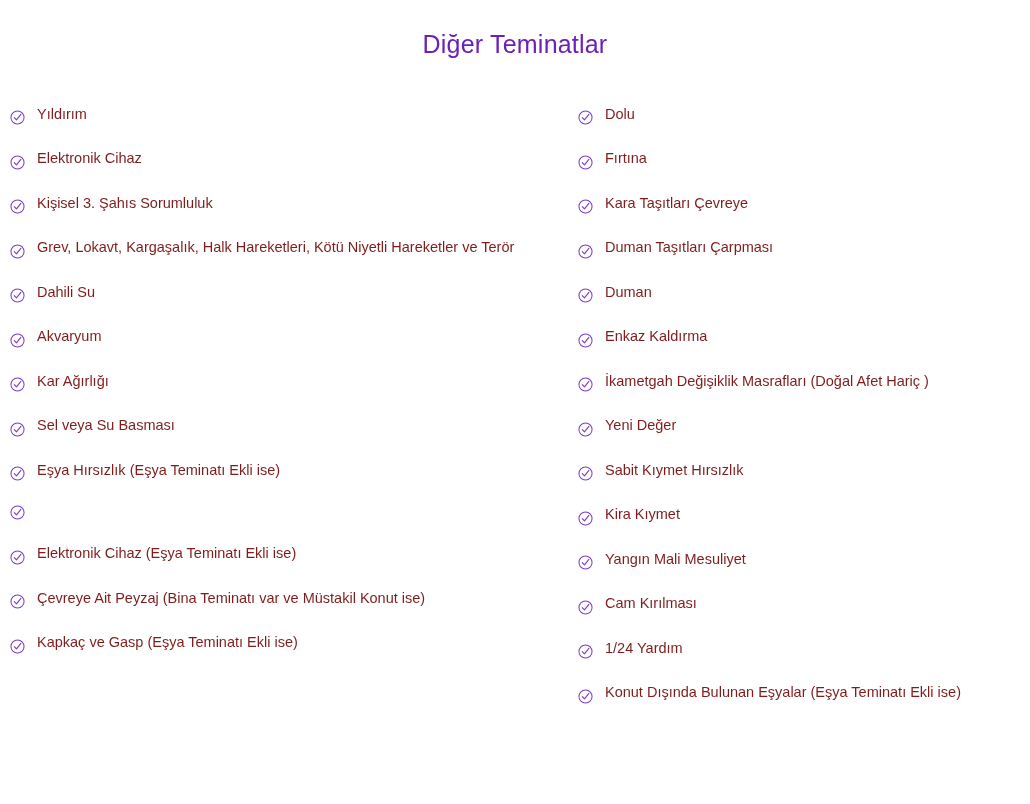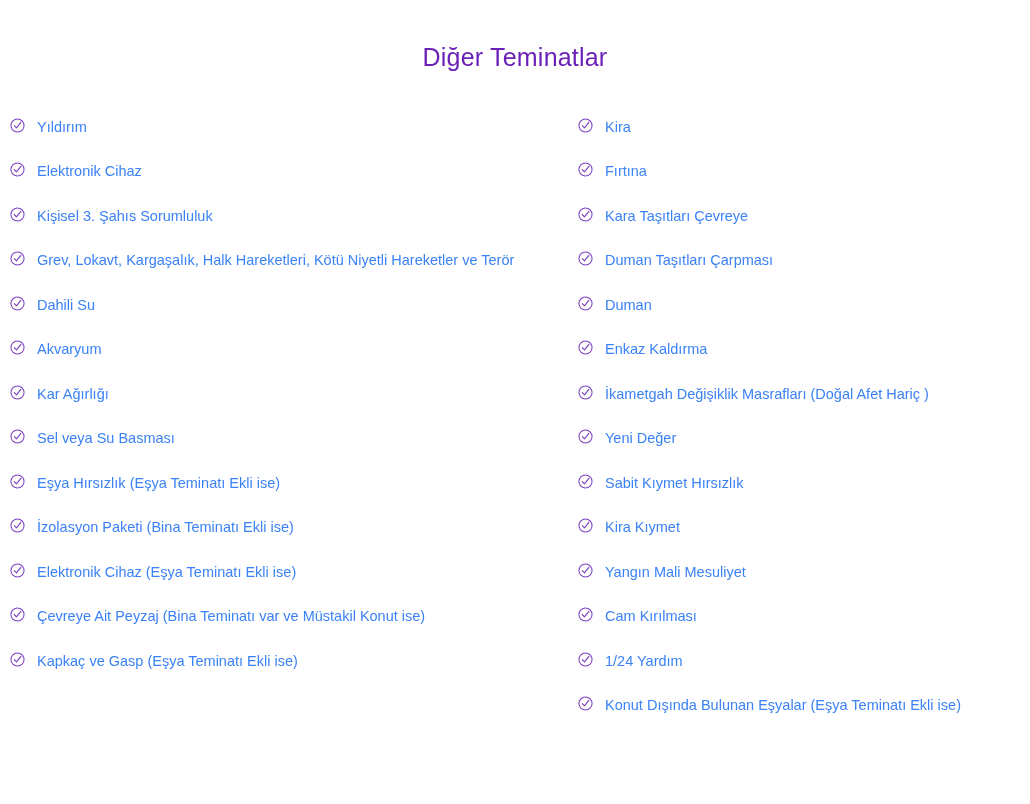--- a/index.html
+++ b/index.html
@@ -19,21 +19,21 @@
     height: 804px;
     box-sizing: border-box;
   }
   .page-title {
     text-align: center;
     color: #6b21b6;
     font-size: 25px;
     font-weight: 400;
     letter-spacing: 0.2px;
     margin: 0;
-    padding-top: 43px;
+    padding-top: 30px;
     padding-bottom: 0;
   }
   .columns {
     display: flex;
     align-items: flex-start;
     padding: 0;
     margin-top: 44px;
   }
   .col {
     box-sizing: border-box;
@@ -46,24 +46,24 @@
     width: 460px;
     padding-left: 8px;
   }
   ul.list {
     list-style: none;
     margin: 0;
     padding: 0;
   }
   ul.list li {
     display: flex;
-    align-items: flex-start;
+    align-items: flex-end;
     margin: 0 0 22px 0;
     font-size: 14.5px;
-    color: #3b82f6;
+    color: #7f1d1d;
     line-height: 1.55;
   }
   .check-icon {
     flex: 0 0 auto;
     width: 15px;
     height: 15px;
     margin-top: 2px;
     margin-right: 12px;
     display: inline-block;
   }
@@ -170,21 +170,20 @@
             </span>
             <span class="item-label">Eşya Hırsızlık (Eşya Teminatı Ekli ise)</span>
           </li>
           <li>
             <span class="check-icon">
               <svg width="15" height="15" viewBox="0 0 16 16" fill="none" xmlns="http://www.w3.org/2000/svg">
                 <circle cx="8" cy="8" r="7" stroke="#7b3fbf" stroke-width="1.1" fill="none"></circle>
                 <path d="M4.6 8.2 L6.9 10.5 L11.6 4.6" stroke="#7b3fbf" stroke-width="1.2" fill="none" stroke-linecap="round" stroke-linejoin="round"></path>
               </svg>
             </span>
-            <span class="item-label">İzolasyon Paketi (Bina Teminatı Ekli ise)</span>
           </li>
           <li>
             <span class="check-icon">
               <svg width="15" height="15" viewBox="0 0 16 16" fill="none" xmlns="http://www.w3.org/2000/svg">
                 <circle cx="8" cy="8" r="7" stroke="#7b3fbf" stroke-width="1.1" fill="none"></circle>
                 <path d="M4.6 8.2 L6.9 10.5 L11.6 4.6" stroke="#7b3fbf" stroke-width="1.2" fill="none" stroke-linecap="round" stroke-linejoin="round"></path>
               </svg>
             </span>
             <span class="item-label">Elektronik Cihaz (Eşya Teminatı Ekli ise)</span>
           </li>
@@ -211,21 +210,21 @@
 
     <div class="col col-right">
       <ul class="list" id="list-right">
           <li>
             <span class="check-icon">
               <svg width="15" height="15" viewBox="0 0 16 16" fill="none" xmlns="http://www.w3.org/2000/svg">
                 <circle cx="8" cy="8" r="7" stroke="#7b3fbf" stroke-width="1.1" fill="none"></circle>
                 <path d="M4.6 8.2 L6.9 10.5 L11.6 4.6" stroke="#7b3fbf" stroke-width="1.2" fill="none" stroke-linecap="round" stroke-linejoin="round"></path>
               </svg>
             </span>
-            <span class="item-label">Kira</span>
+            <span class="item-label">Dolu</span>
           </li>
           <li>
             <span class="check-icon">
               <svg width="15" height="15" viewBox="0 0 16 16" fill="none" xmlns="http://www.w3.org/2000/svg">
                 <circle cx="8" cy="8" r="7" stroke="#7b3fbf" stroke-width="1.1" fill="none"></circle>
                 <path d="M4.6 8.2 L6.9 10.5 L11.6 4.6" stroke="#7b3fbf" stroke-width="1.2" fill="none" stroke-linecap="round" stroke-linejoin="round"></path>
               </svg>
             </span>
             <span class="item-label">Fırtına</span>
           </li>

